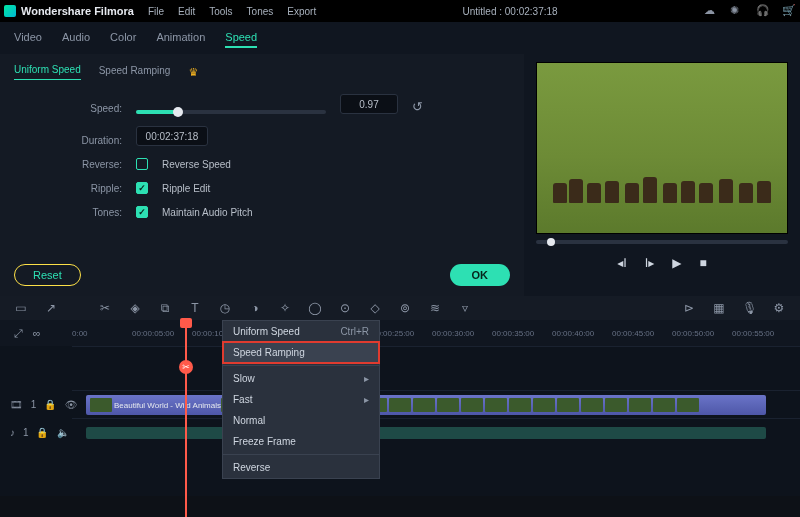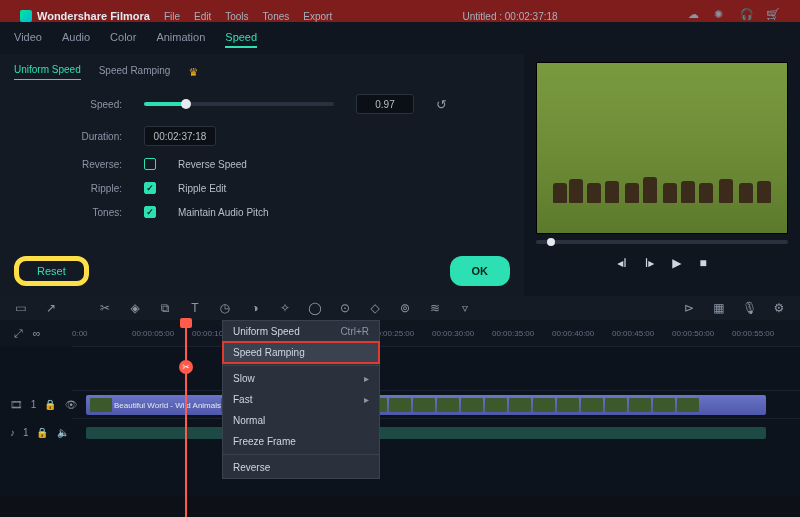--- a/index.html
+++ b/index.html
@@ -1,17 +1,17 @@
 <!DOCTYPE html>
 <html><head>
 <meta charset="utf-8">
 <style>
   * { box-sizing: border-box; margin: 0; padding: 0; font-family: "Segoe UI", Arial, sans-serif; }
   body { background: #0d1117; color: #b8bfc9; width: 800px; height: 517px; overflow: hidden; font-size: 11px; }
-  .titlebar { display: flex; align-items: flex-end; height: 22px; background: #7f1d1d; padding: 0 20px; gap: 14px; }
+  .titlebar { display: flex; align-items: center; height: 22px; background: #000000; padding: 0 4px; gap: 14px; }
   .logo-wrap { display: flex; align-items: center; gap: 5px; }
   .logo-icon { width: 12px; height: 12px; background: linear-gradient(135deg,#00e7a1,#00b8d4); border-radius: 2px; }
   .logo-text { font-weight: 600; color: #e6e9ef; }
   .menu { display: flex; gap: 14px; font-size: 10px; color: #a7b0bc; }
   .title-center { flex: 1; text-align: center; font-size: 10px; color: #a7b0bc; }
   .title-right { display: flex; gap: 12px; align-items: center; }
   .title-right .ic { width: 14px; height: 14px; color: #8b94a3; }
   .ic-cloud { color:#8b94a3; }
   .ic-gear { color:#f0a020; }
   .ic-head { color:#25c9d0; }
@@ -21,33 +21,33 @@
   .tab { font-size: 11px; color: #8c96a6; padding: 3px 0; cursor: pointer; }
   .tab.active { color: #2de0b3; border-bottom: 2px solid #2de0b3; }
 
   .upper { display: flex; height: 242px; }
   .panel { width: 524px; background: #141a24; padding: 10px 14px 0 14px; display: flex; flex-direction: column; }
   .subtabs { display: flex; gap: 18px; align-items: center; font-size: 10px; margin-bottom: 14px; }
   .subtab { color: #8c96a6; padding-bottom: 4px; cursor: pointer; }
   .subtab.active { color: #2de0b3; border-bottom: 1px solid #2de0b3; }
   .crown { color: #f0b020; font-size: 11px; }
 
-  .formrow { display: flex; align-items: center; gap: 22px; margin-bottom: 12px; }
+  .formrow { display: flex; align-items: flex-end; gap: 14px; margin-bottom: 12px; }
   .formrow .lbl { width: 108px; text-align: right; font-size: 10px; color: #8c96a6; }
   .slider { position: relative; width: 190px; height: 4px; background: #2a3240; border-radius: 2px; }
   .slider .fill { position: absolute; left:0; top:0; bottom:0; width: 22%; background: #2de0b3; border-radius: 2px; }
   .slider .thumb { position: absolute; left: 22%; top: 50%; width: 10px; height: 10px; background: #e6e9ef; border-radius: 50%; transform: translate(-50%,-50%); }
   .valbox { width: 58px; height: 20px; background: #0b0f16; border: 1px solid #2a3240; border-radius: 3px; font-size: 10px; display: flex; align-items: center; justify-content: center; }
   .reset-ic { color:#8c96a6; font-size: 13px; }
   .chk { width: 12px; height: 12px; border: 1px solid #2de0b3; border-radius: 2px; display: inline-flex; align-items: center; justify-content: center; }
   .chk.on { background: #2de0b3; color: #06241b; font-size: 9px; font-weight: bold; }
   .chklbl { font-size: 10px; color: #b8bfc9; }
 
   .panel-bottom { margin-top: auto; display: flex; justify-content: space-between; padding: 8px 0 10px 0; }
-  .btn-reset { border: 5px solid #fde047; color: #2de0b3; background: transparent; padding: 4px 18px; border-radius: 12px; font-size: 11px; cursor: pointer; }
+  .btn-reset { border: 1px solid #fde047; color: #2de0b3; background: transparent; padding: 4px 18px; border-radius: 12px; font-size: 11px; cursor: pointer; }
   .btn-ok { background: #2de0b3; color: #06241b; border: none; padding: 4px 22px; border-radius: 12px; font-size: 11px; font-weight: 700; cursor: pointer; }
 
   .preview { flex: 1; background: #101620; display: flex; flex-direction: column; align-items: center; padding: 8px 8px 6px 8px; }
   .video { width: 252px; height: 172px; background: linear-gradient(#7a9a3f 0%,#6d8b36 55%,#5c7a2c 100%); border: 1px solid #000; position: relative; overflow: hidden; }
   .herd { position:absolute; bottom:30px; left:10px; right:10px; height:46px; }
   .animal { position:absolute; bottom:0; width:14px; height:20px; background:#3b2b1a; border-radius:3px 3px 1px 1px; }
   .scrub { width: 252px; margin-top: 6px; position: relative; height: 4px; background: #2a3240; border-radius: 2px; }
   .scrub .sthumb { position: absolute; left: 6%; top:50%; width:8px; height:8px; background:#e6e9ef; border-radius:50%; transform:translate(-50%,-50%); }
   .pv-controls { display:flex; gap:18px; margin-top:12px; color:#cfd6e0; font-size:12px; }
   .pv-controls span { cursor:pointer; }

